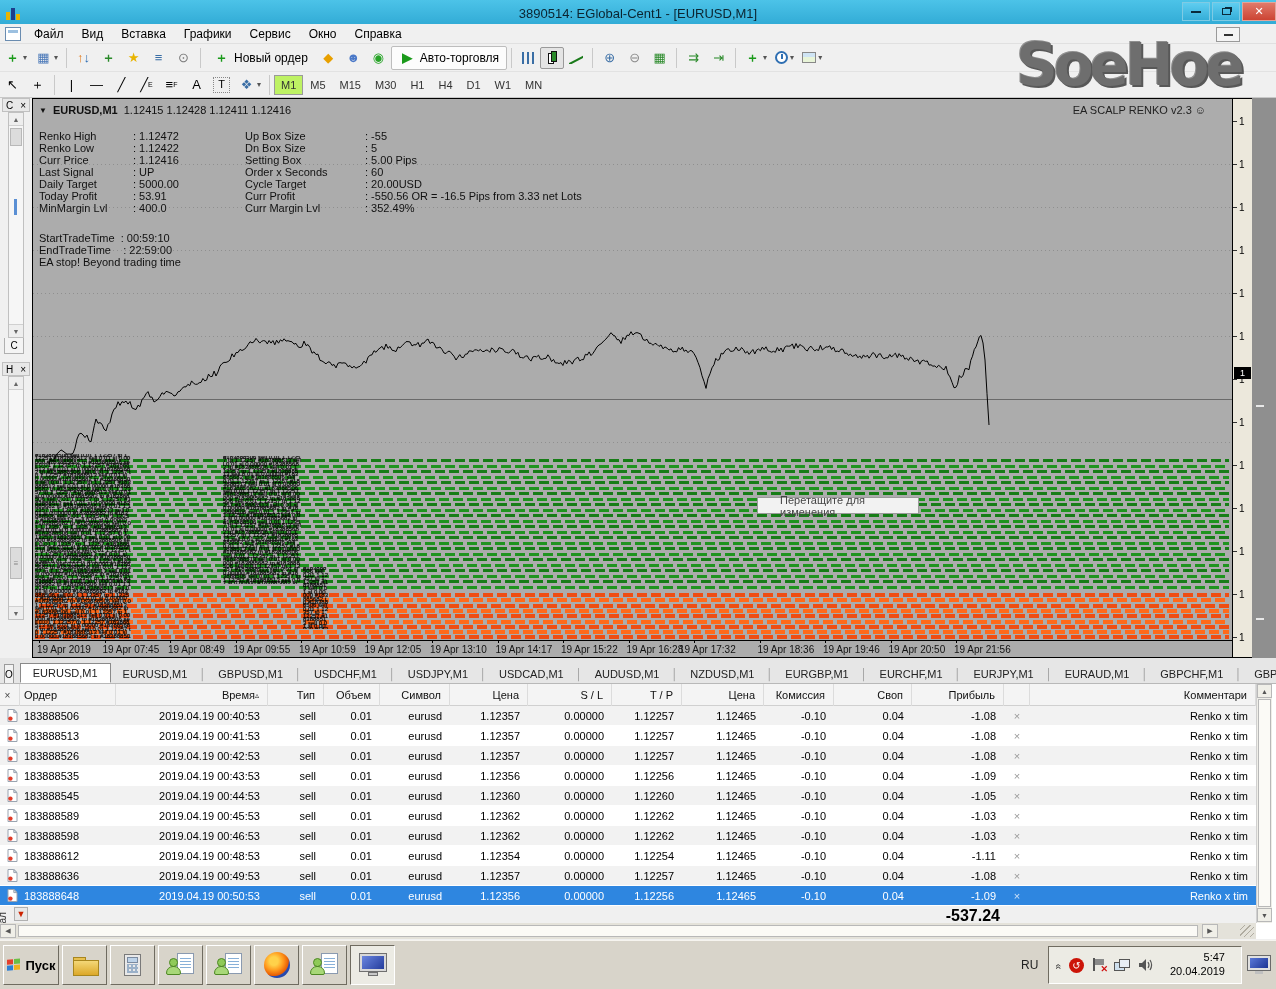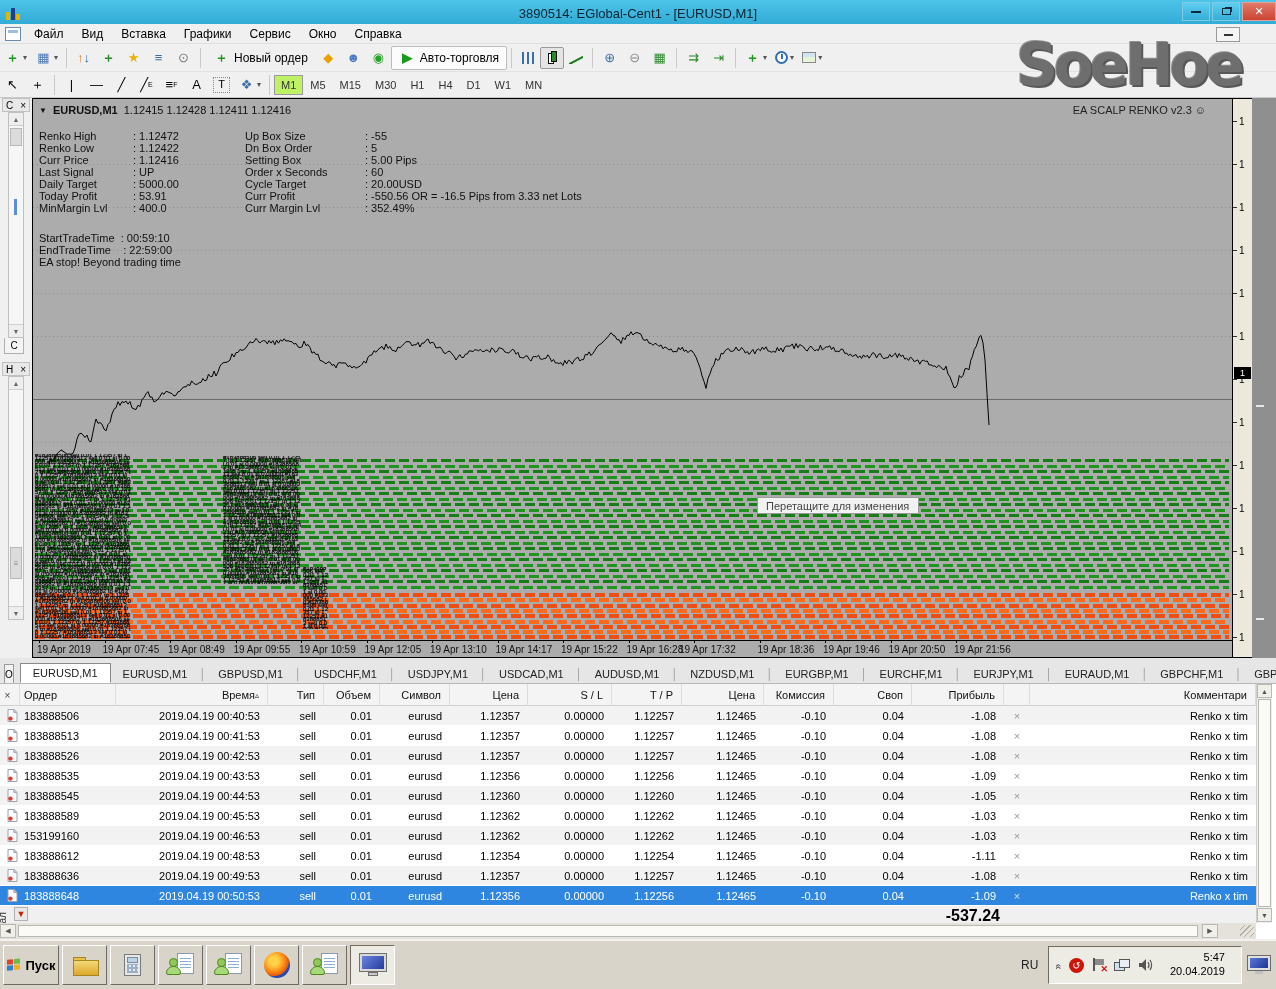--- a/index.html
+++ b/index.html
@@ -70,21 +70,21 @@
 .blob{position:absolute;overflow:hidden;font-size:6px;line-height:3.4px;color:#000;word-break:break-all;text-shadow:0 0 1px #000;opacity:.93}
 .time-axis{position:absolute;left:0;right:0;bottom:0;height:17px;border-top:1px solid #000;font-size:10px;color:#111}
 .time-axis .tl{position:absolute;top:3px;white-space:nowrap}
 .time-axis .tk{position:absolute;top:-1px;width:1px;height:3px;background:#000}
 .price-axis{position:absolute;left:1233px;top:98px;width:19px;height:560px;background:#ece8dc;border-top:1px solid #000;border-bottom:1px solid #000;font-size:10px}
 .ptick{position:absolute;left:0;width:4px;height:1px;background:#333}
 .plabel{position:absolute;left:6px;margin-top:-5px}
 .pmarker{position:absolute;left:1px;width:17px;height:12px;background:#000;color:#fff;font-size:9px;display:flex;align-items:center;justify-content:center}
 .right-strip{position:absolute;left:1252px;top:98px;width:24px;height:560px;background:#8f8f8f}
 .right-strip .mk{position:absolute;left:4px;width:8px;height:2px;background:#e8e8e8}
-.tooltip{position:absolute;left:757px;top:497px;width:162px;height:17px;background:#f2f2f2;border:1px solid #9a9a9a;font-size:11px;color:#444;display:flex;align-items:center;padding-left:8px;z-index:30}
+.tooltip{position:absolute;left:757px;top:497px;width:162px;height:17px;background:#f2f2f2;border:1px solid #9a9a9a;font-size:11px;color:#444;display:flex;align-items:center;padding-left:22px;z-index:30}
 
 
 .tabsbar{position:absolute;left:0;top:658px;width:1276px;height:26px;background:#e6e6e6;border-bottom:1px solid #b8b8b8;display:flex;align-items:flex-end;font-size:11px}
 .tab-stub{width:24px;height:19px;border:1px solid #9a9a9a;border-bottom:none;background:#f2f2f2;display:flex;align-items:center;justify-content:center;margin:0 6px 0 4px;font-size:10px}
 .tab{padding:3px 12px;color:#222;white-space:nowrap}
 .tab.active{background:#fff;border:1px solid #8a8a8a;border-bottom:1px solid #fff;font-weight:normal}
 .tab-sep{color:#999;padding:3px 0}
 
 
 .terminal{position:absolute;left:0;top:684px;width:1276px;height:255px;background:#fff}
@@ -416,21 +416,21 @@
     <span>EA SCALP RENKO v2.3</span>
     <span>☺</span>
   </div>
   <div class="info-grid" id="info-grid">
       <div>Renko High</div>
       <div>: 1.12472</div>
       <div>Up Box Size</div>
       <div>: -55</div>
       <div>Renko Low</div>
       <div>: 1.12422</div>
-      <div>Dn Box Order</div>
+      <div>Dn Box Size</div>
       <div>: 5</div>
       <div>Curr Price</div>
       <div>: 1.12416</div>
       <div>Setting Box</div>
       <div>: 5.00 Pips</div>
       <div>Last Signal</div>
       <div>: UP</div>
       <div>Order x Seconds</div>
       <div>: 60</div>
       <div>Daily Target</div>
@@ -710,21 +710,21 @@
         <div class="td r">Renko x tim</div>
       </div>
       <div class="t-grid tr">
         <div class="td ticon">
           <svg width="11" height="13" viewBox="0 0 11 13">
             <path d="M1 .5h5.8L10 3.6V12.5H1z" fill="#fff" stroke="#9aa4b0"></path>
             <path d="M6.8 .5 10 3.6H6.8z" fill="#dfe5ec" stroke="#9aa4b0"></path>
             <circle cx="3.4" cy="9.6" r="2.2" fill="#e23c2a"></circle>
           </svg>
         </div>
-        <div class="td">153199160</div>
+        <div class="td">183888598</div>
         <div class="td r">2019.04.19 00:46:53</div>
         <div class="td r">sell</div>
         <div class="td r">0.01</div>
         <div class="td r">eurusd</div>
         <div class="td r">1.12362</div>
         <div class="td r">0.00000</div>
         <div class="td r">1.12262</div>
         <div class="td r">1.12465</div>
         <div class="td r">-0.10</div>
         <div class="td r">0.04</div>

